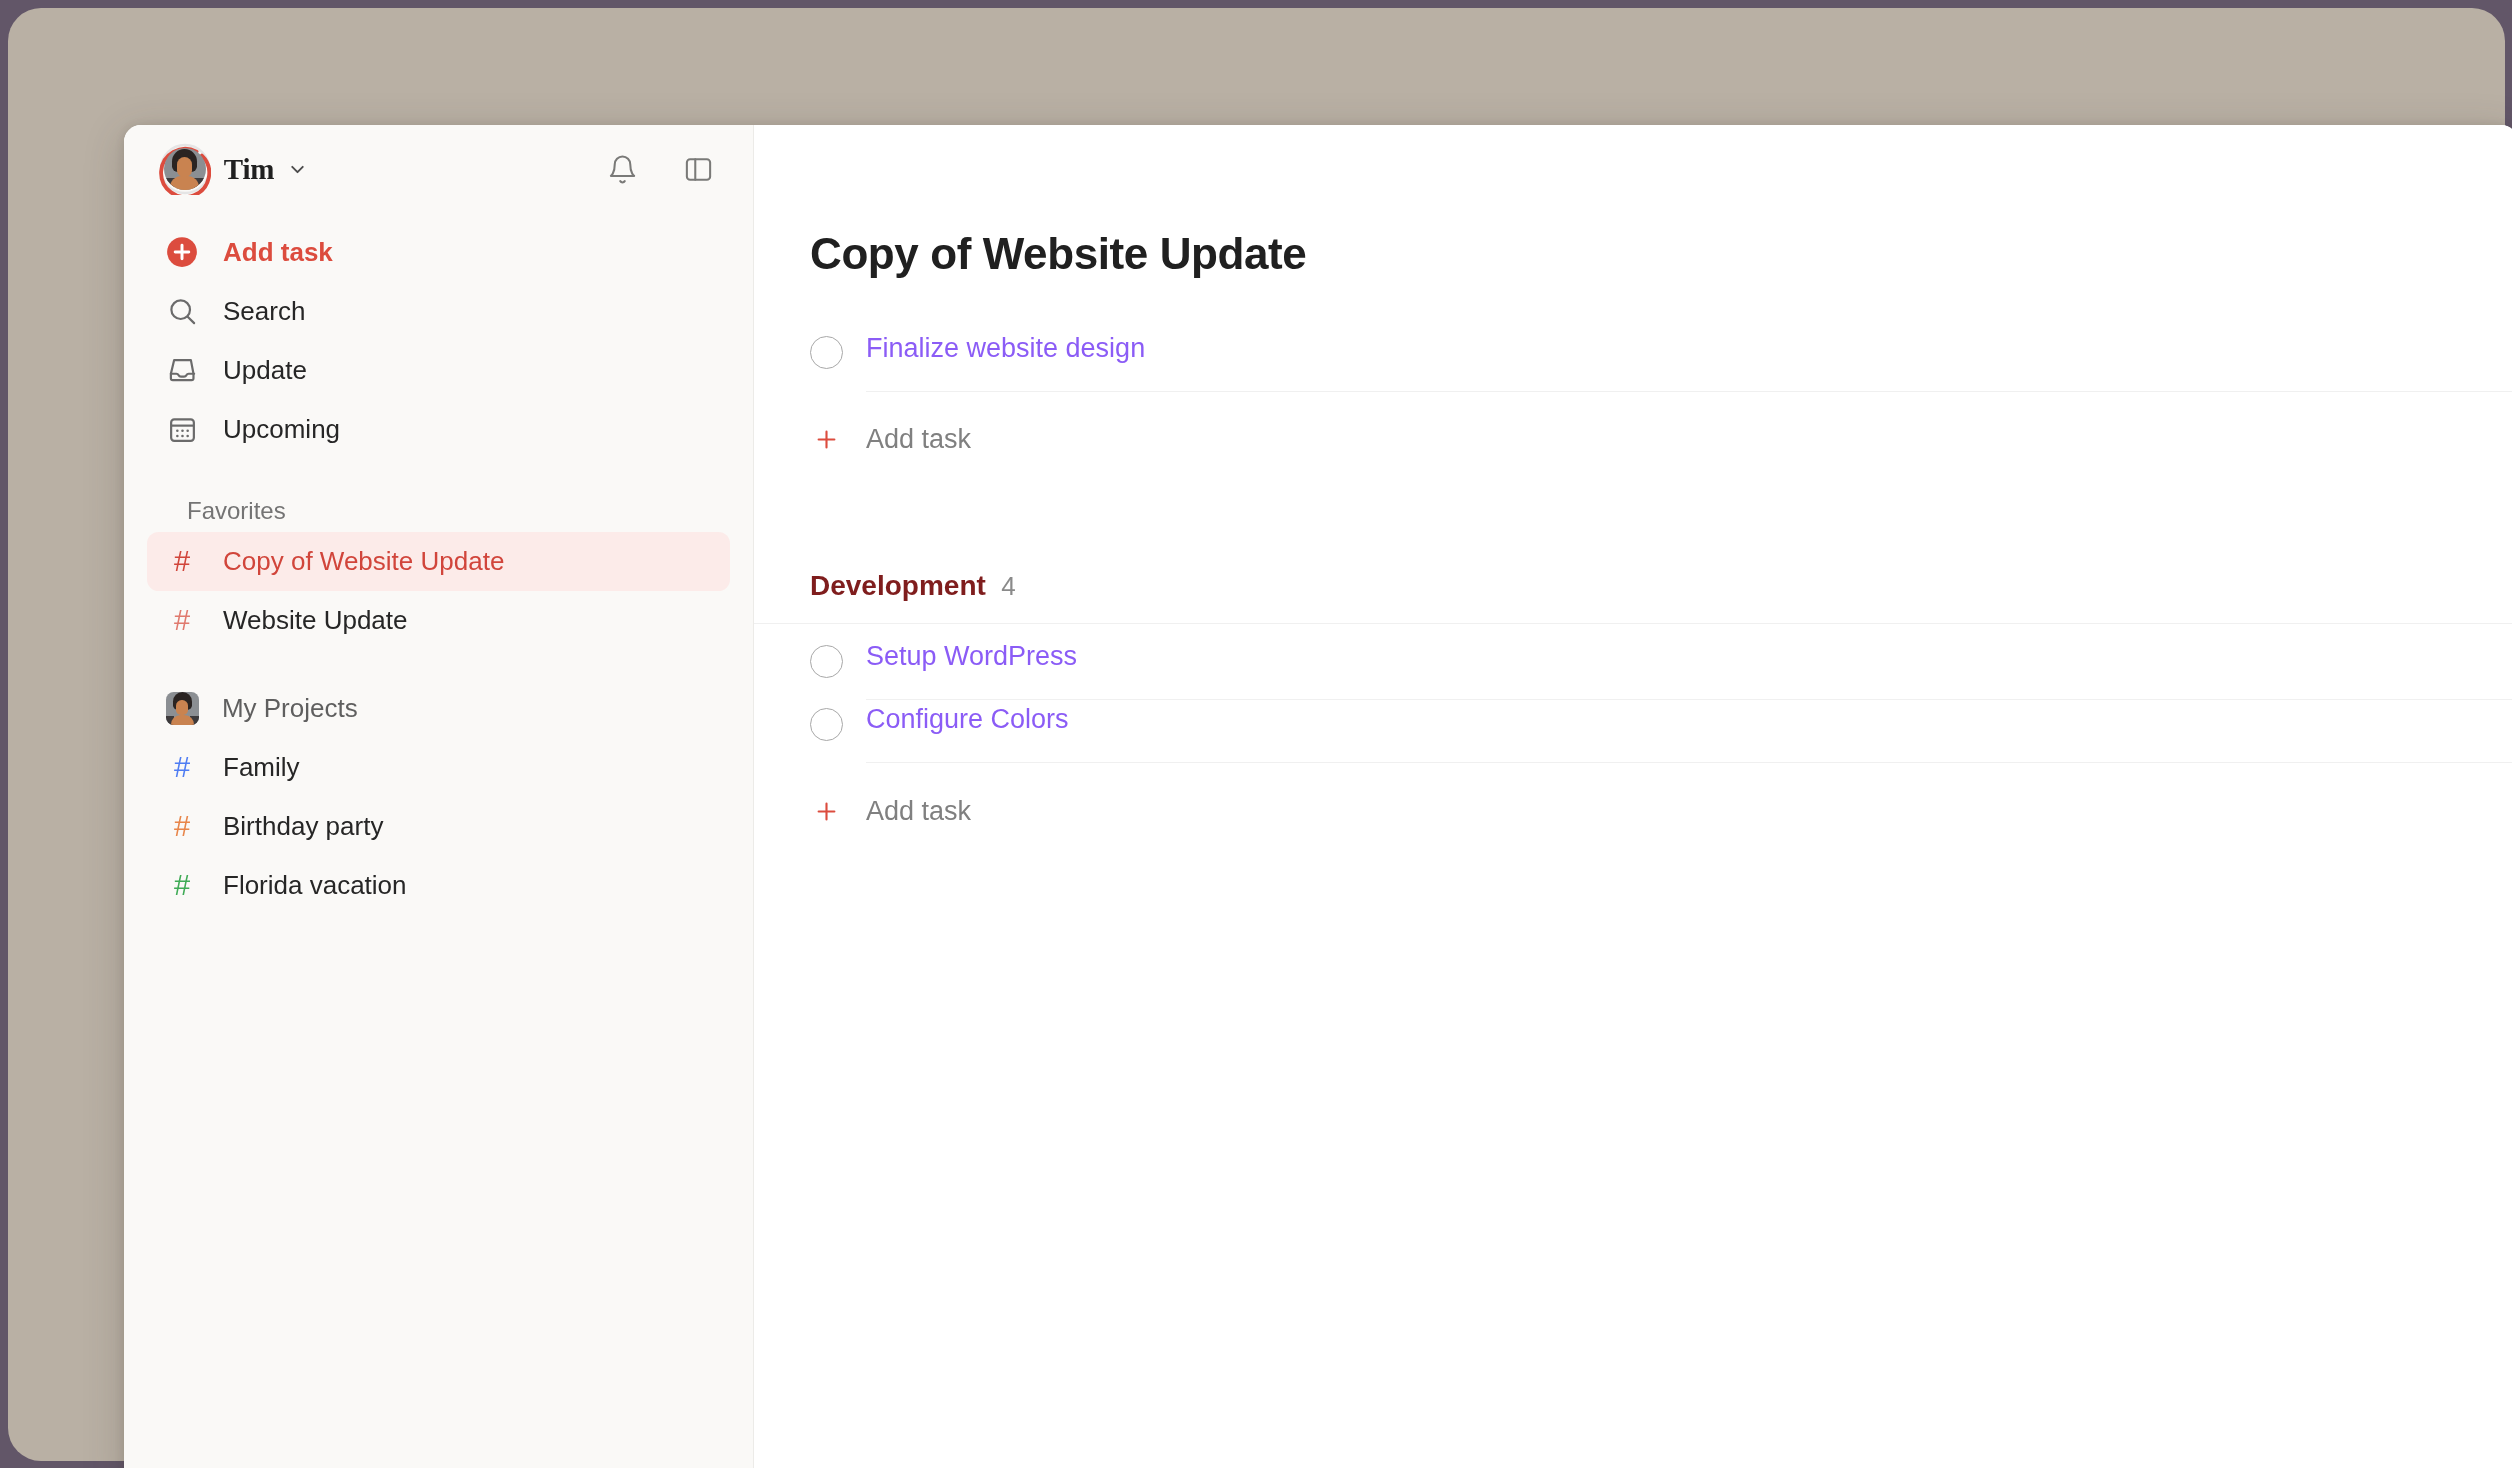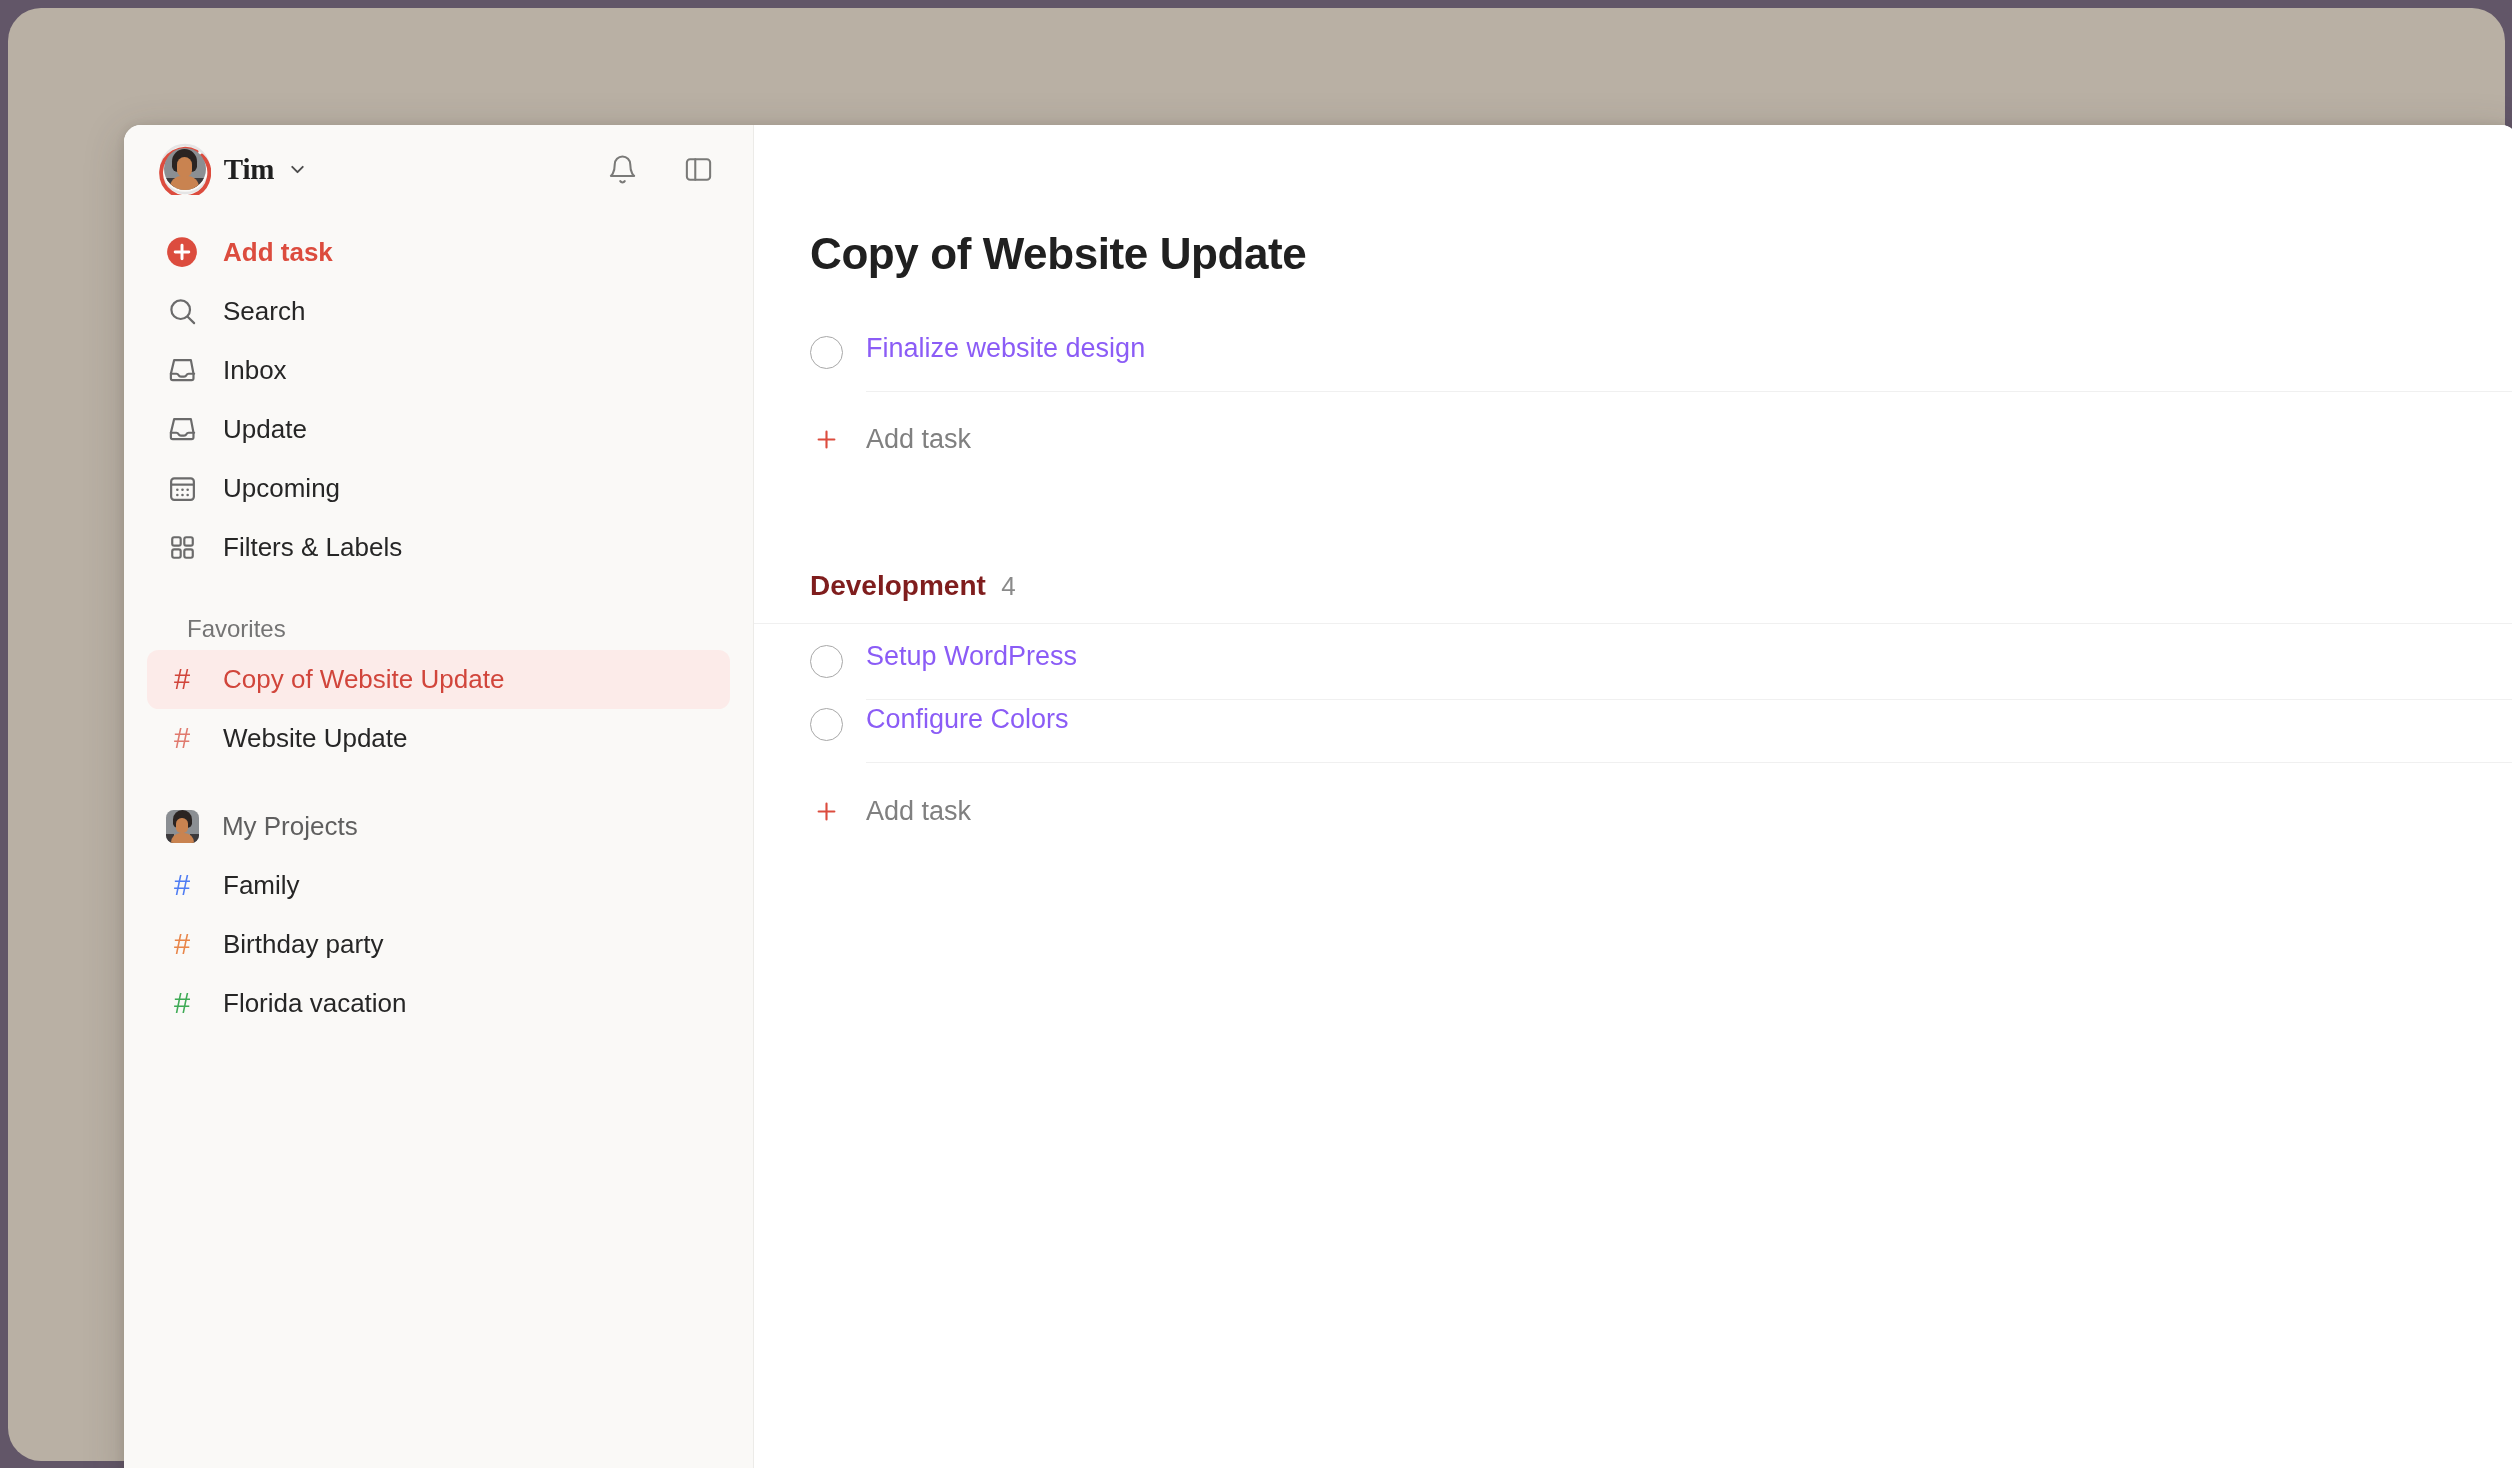--- a/index.html
+++ b/index.html
@@ -362,29 +362,20 @@
       <div class="nav-item">
         <span class="ico">
           <svg width="31" height="31" viewBox="0 0 24 24" fill="none" stroke="currentColor" stroke-width="1.7" stroke-linecap="round">
             <circle cx="10.6" cy="10.6" r="7.2"></circle>
             <line x1="16" y1="16" x2="21" y2="21"></line>
           </svg>
         </span>
         <span>Search</span>
       </div>
 
-      <div class="nav-item">
-        <span class="ico">
-          <svg width="31" height="31" viewBox="0 0 24 24" fill="none" stroke="currentColor" stroke-width="1.7" stroke-linecap="round" stroke-linejoin="round">
-            <path d="M5.5 4h13l2 10.5v3.5a1.5 1.5 0 0 1-1.5 1.5H4.5A1.5 1.5 0 0 1 3 18v-3.5z"></path>
-            <path d="M3 14.5h4.2a2 2 0 0 1 1.8 1.1 2 2 0 0 0 1.8 1.1h2.4a2 2 0 0 0 1.8-1.1 2 2 0 0 1 1.8-1.1H21"></path>
-          </svg>
-        </span>
-        <span>Inbox</span>
-      </div>
 
       <div class="nav-item">
         <span class="ico">
           <svg width="31" height="31" viewBox="0 0 24 24" fill="none" stroke="currentColor" stroke-width="1.7" stroke-linecap="round" stroke-linejoin="round">
             <path d="M5.5 4h13l2 10.5v3.5a1.5 1.5 0 0 1-1.5 1.5H4.5A1.5 1.5 0 0 1 3 18v-3.5z"></path>
             <path d="M3 14.5h4.2a2 2 0 0 1 1.8 1.1 2 2 0 0 0 1.8 1.1h2.4a2 2 0 0 0 1.8-1.1 2 2 0 0 1 1.8-1.1H21"></path>
           </svg>
         </span>
         <span>Update</span>
       </div>
@@ -398,31 +389,20 @@
             <circle cx="12" cy="13" r="1" fill="currentColor" stroke="none"></circle>
             <circle cx="16" cy="13" r="1" fill="currentColor" stroke="none"></circle>
             <circle cx="8" cy="17" r="1" fill="currentColor" stroke="none"></circle>
             <circle cx="12" cy="17" r="1" fill="currentColor" stroke="none"></circle>
             <circle cx="16" cy="17" r="1" fill="currentColor" stroke="none"></circle>
           </svg>
         </span>
         <span>Upcoming</span>
       </div>
 
-      <div class="nav-item">
-        <span class="ico">
-          <svg width="29" height="29" viewBox="0 0 24 24" fill="none" stroke="currentColor" stroke-width="1.8">
-            <rect x="3.5" y="3.5" width="7" height="7" rx="1.6"></rect>
-            <rect x="13.5" y="3.5" width="7" height="7" rx="1.6"></rect>
-            <rect x="3.5" y="13.5" width="7" height="7" rx="1.6"></rect>
-            <rect x="13.5" y="13.5" width="7" height="7" rx="1.6"></rect>
-          </svg>
-        </span>
-        <span>Filters &amp; Labels</span>
-      </div>
 
       <div class="group-title">Favorites</div>
 
       <div class="proj-item active">
         <span class="hash" style="color:#d1453b;">#</span>
         <span>Copy of Website Update</span>
       </div>
 
       <div class="proj-item">
         <span class="hash" style="color:#e07a6e;">#</span>

